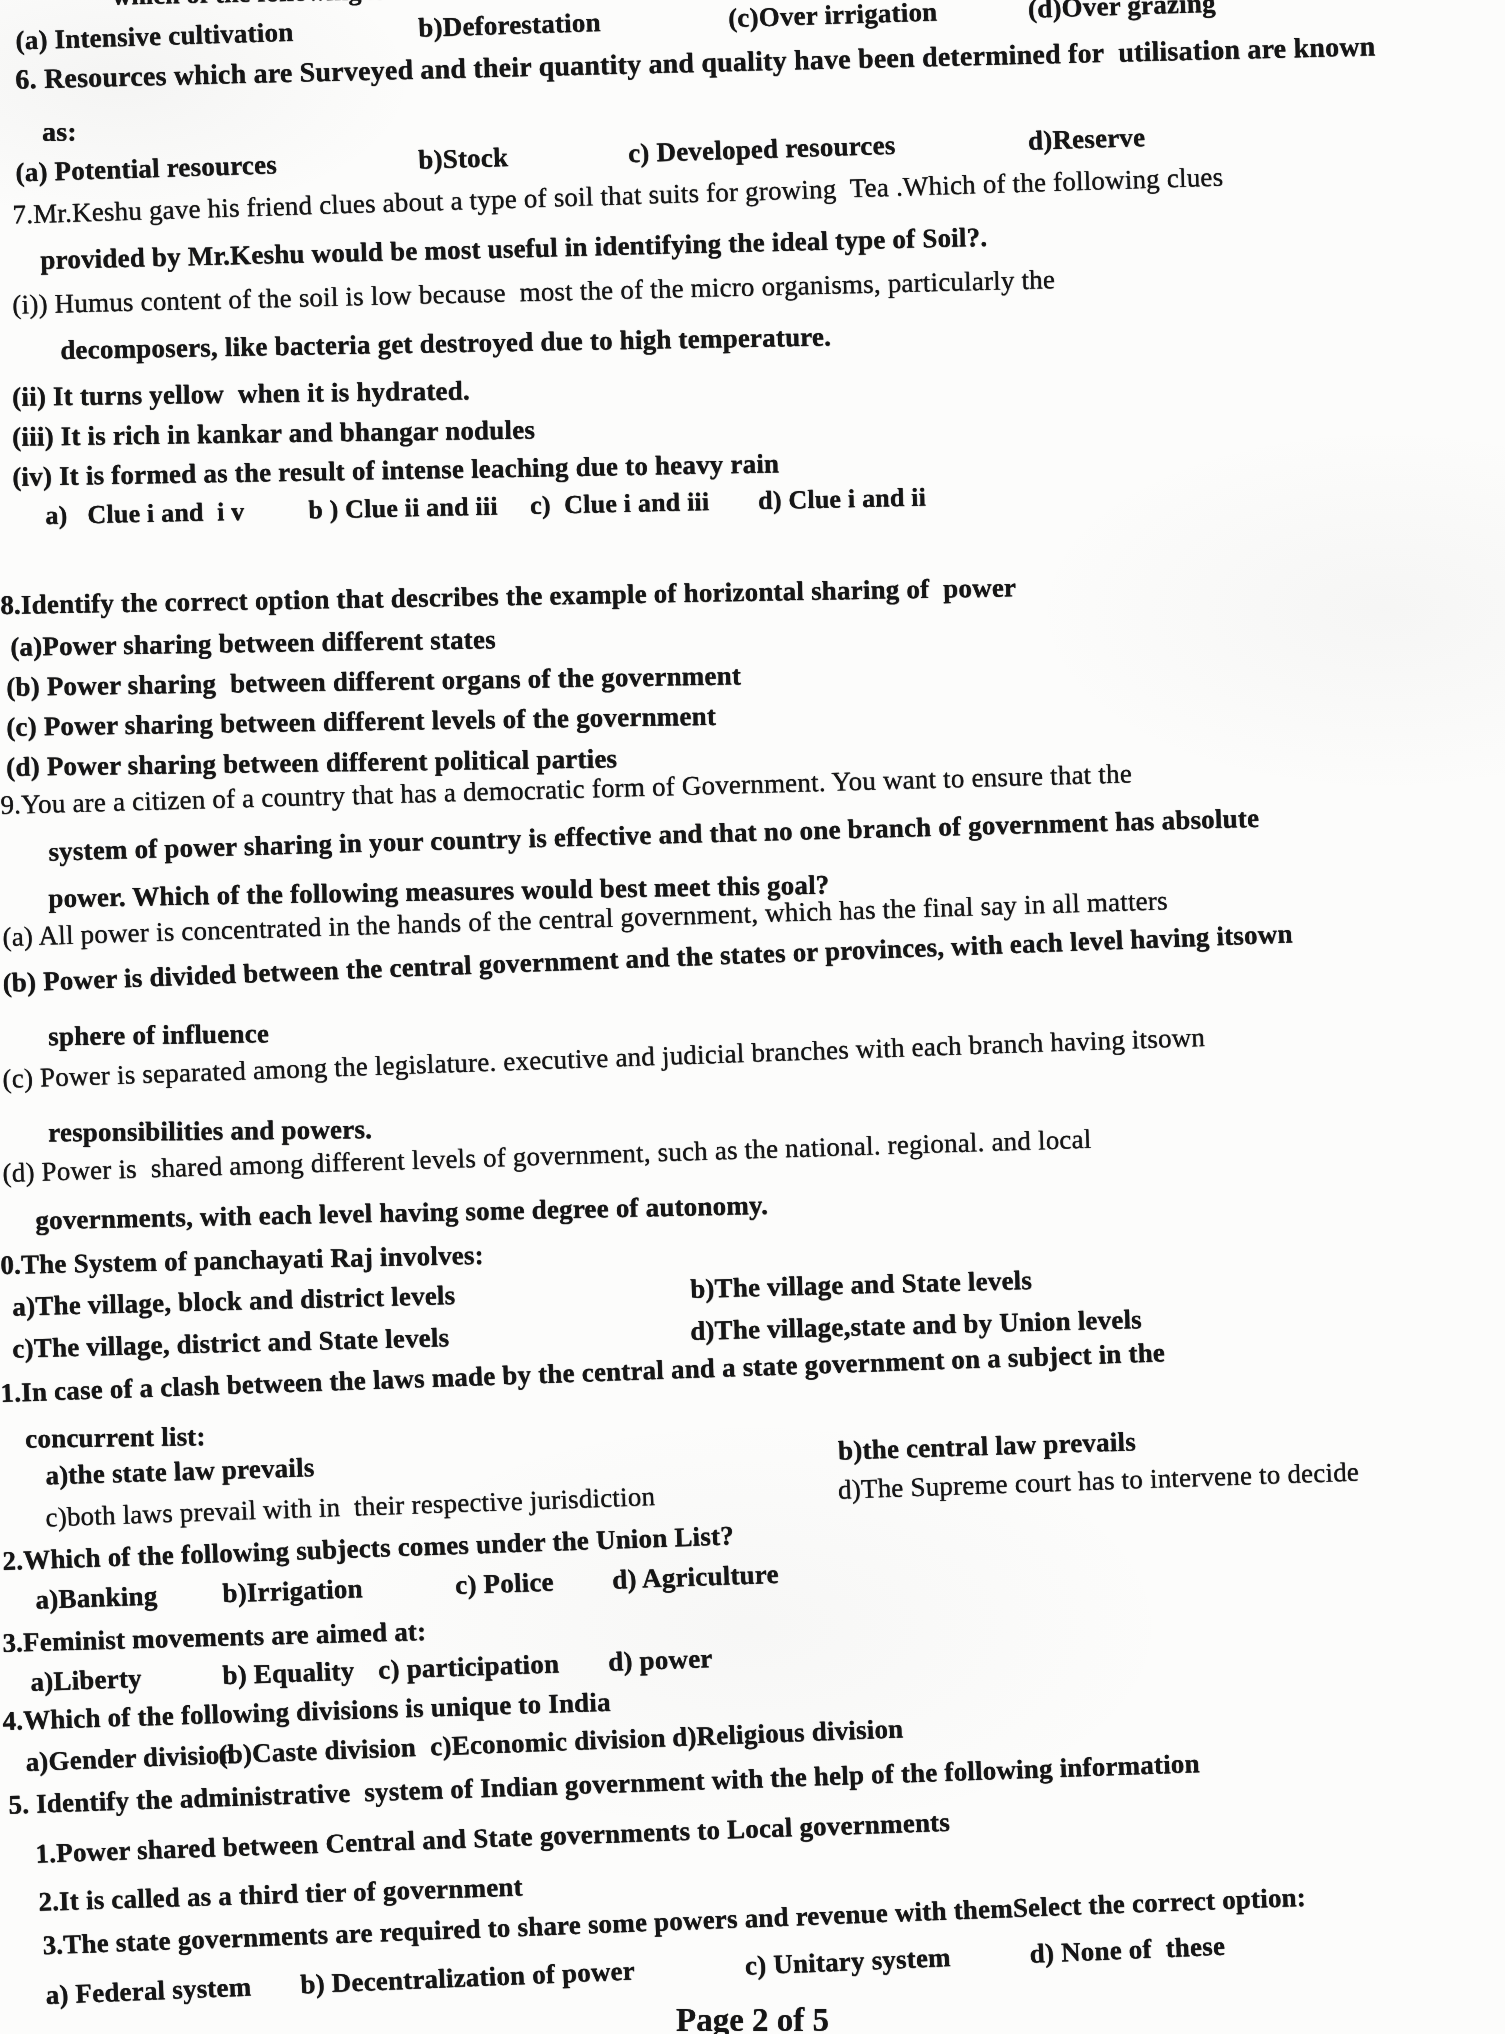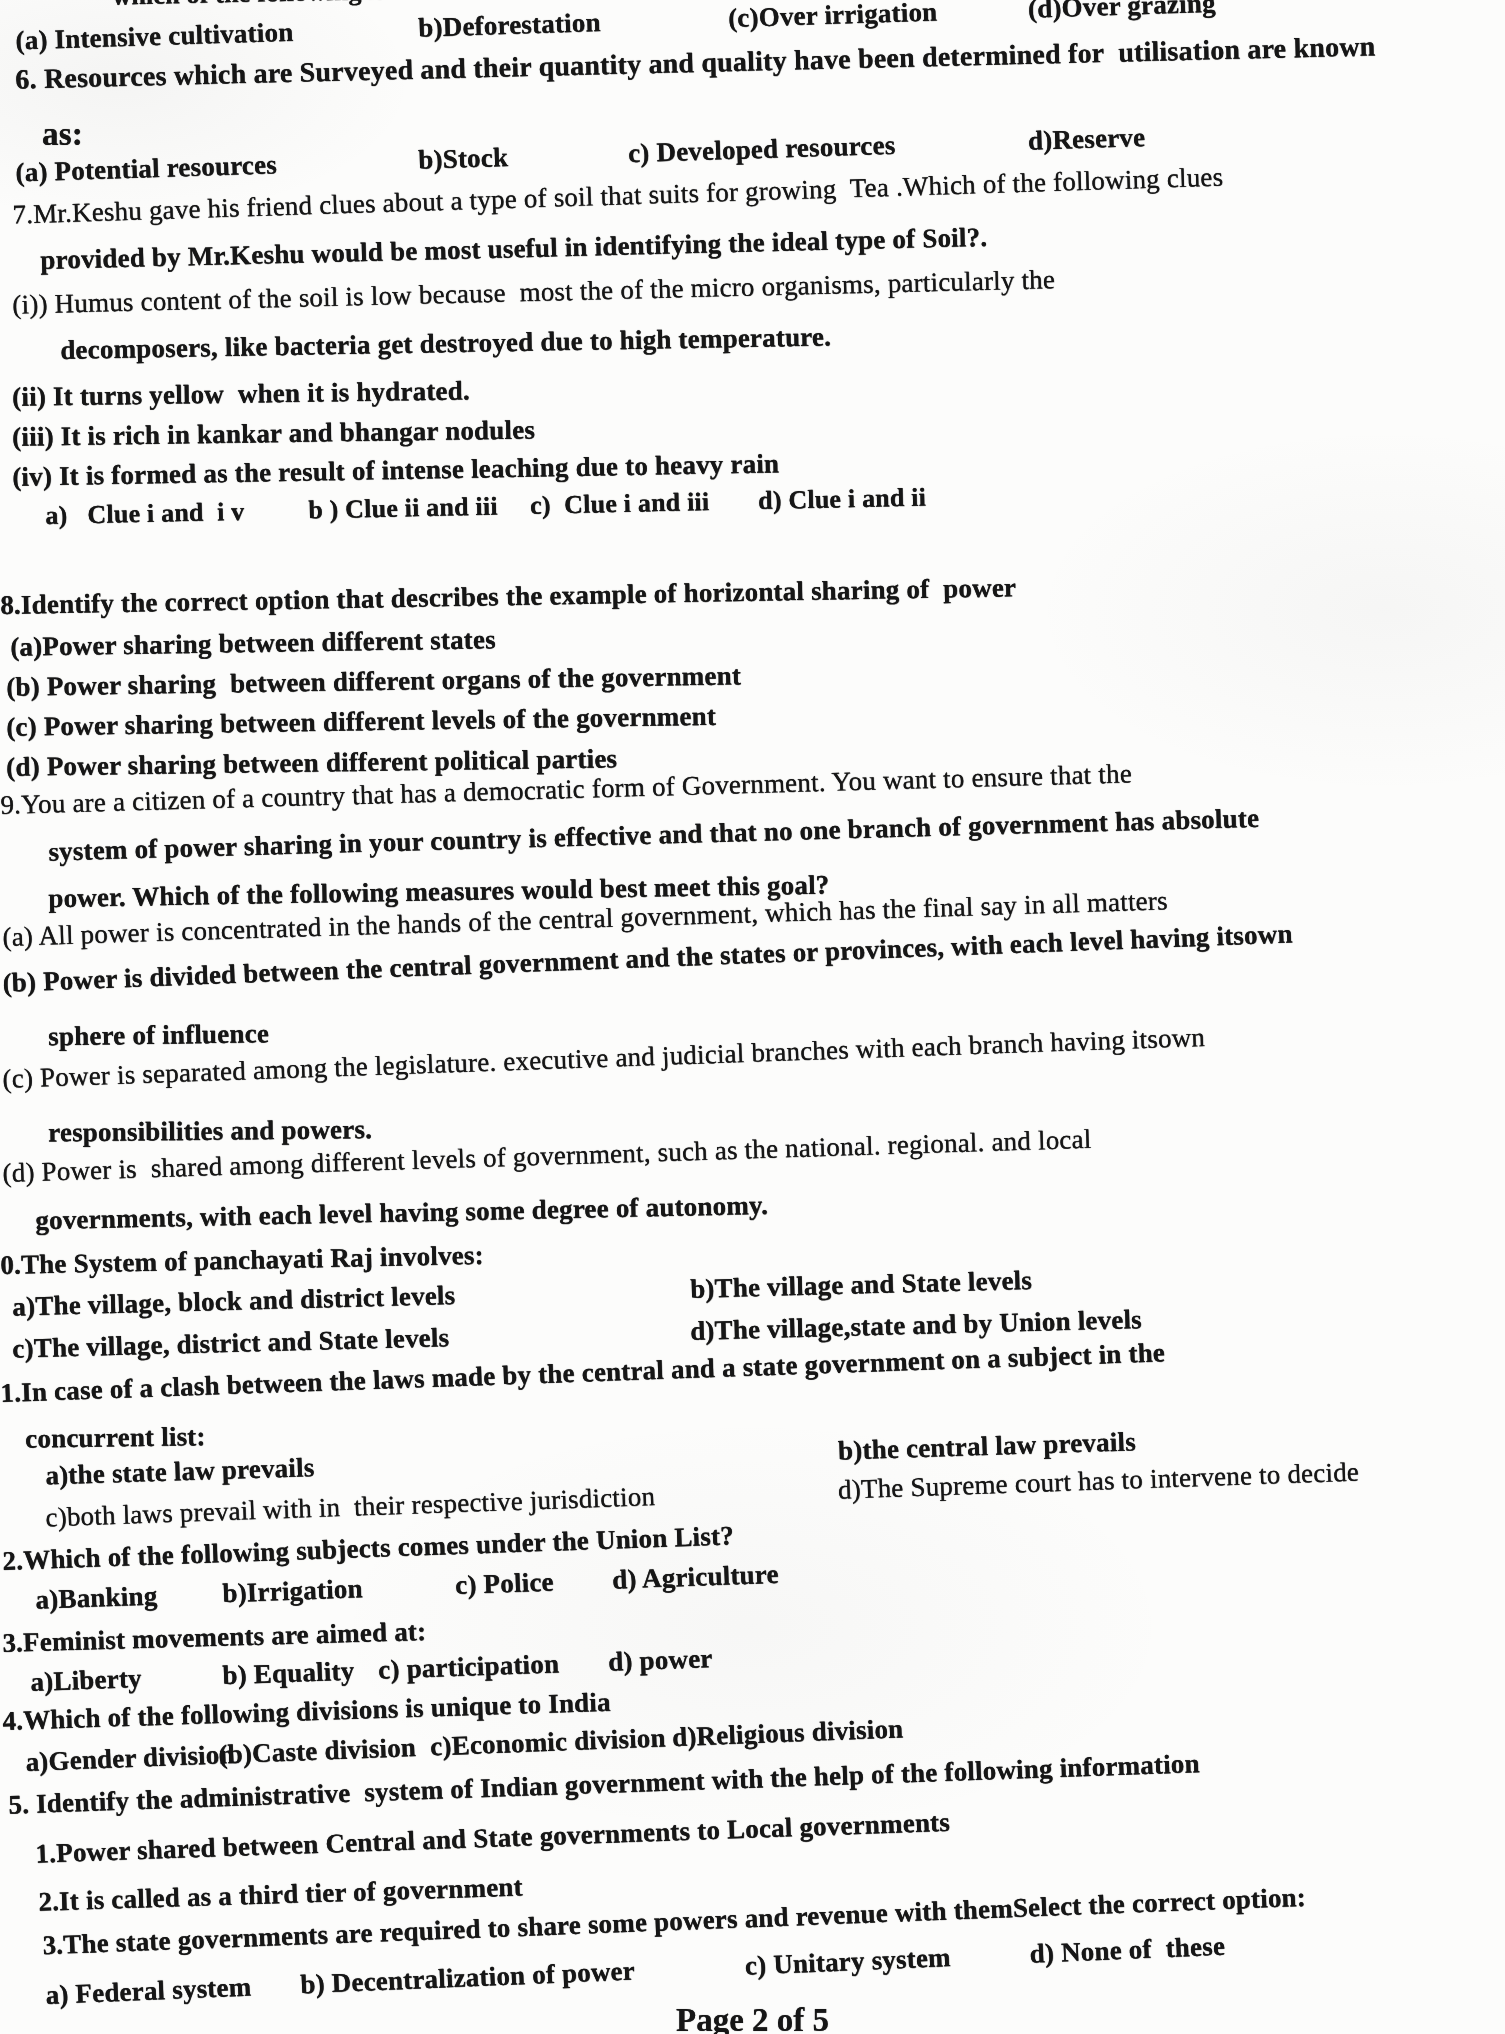--- a/index.html
+++ b/index.html
@@ -39,21 +39,21 @@
   }
 </style>
 </head>
 <body>
 
 <div class="page">
   <div class="footer">Page 2 of 5</div>
 <div class="line" style="top: -16px; transform: rotate(-1.2deg); font-weight: 700; font-size: 26px;"><span class="seg" style="left: 112px;">which of the following is the main cau</span></div>
     <div class="line" style="top: 26px; transform: rotate(-1.8deg); font-weight: 700; font-size: 27px;"><span class="seg" style="left: 15px;">(a) Intensive cultivation</span><span class="seg" style="left: 418px;">b)Deforestation</span><span class="seg" style="left: 728px;">(c)Over irrigation</span><span class="seg" style="left: 1028px;">(d)Over grazing</span></div>
     <div class="line" style="top: 64px; transform: rotate(-1.4deg); font-weight: 700; font-size: 28px;"><span class="seg" style="left: 15px;">6. Resources which are Surveyed and their quantity and quality have been determined for  utilisation are known</span></div>
-    <div class="line" style="top: 116px; transform: rotate(0deg); font-weight: 700; font-size: 33px;"><span class="seg" style="left: 42px;">as:</span></div>
+    <div class="line" style="top: 116px; transform: rotate(0deg); font-weight: 700; font-size: 28px;"><span class="seg" style="left: 42px;">as:</span></div>
     <div class="line" style="top: 158px; transform: rotate(-1.8deg); font-weight: 600; font-size: 27px;"><span class="seg" style="left: 15px;">(a) Potential resources</span><span class="seg" style="left: 418px;">b)Stock</span><span class="seg" style="left: 628px;">c) Developed resources</span><span class="seg" style="left: 1028px;">d)Reserve</span></div>
     <div class="line" style="top: 200px; transform: rotate(-1.8deg); font-weight: 400; font-size: 27px;"><span class="seg" style="left: 12px;">7.Mr.Keshu gave his friend clues about a type of soil that suits for growing  Tea .Which of the following clues</span></div>
     <div class="line" style="top: 246px; transform: rotate(-1.4deg); font-weight: 700; font-size: 27px;"><span class="seg" style="left: 40px;">provided by Mr.Keshu would be most useful in identifying the ideal type of Soil?.</span></div>
     <div class="line" style="top: 290px; transform: rotate(-1.4deg); font-weight: 400; font-size: 27px;"><span class="seg" style="left: 12px;">(i)) Humus content of the soil is low because  most the of the micro organisms, particularly the</span></div>
     <div class="line" style="top: 336px; transform: rotate(-1deg); font-weight: 700; font-size: 27px;"><span class="seg" style="left: 60px;">decomposers, like bacteria get destroyed due to high temperature.</span></div>
     <div class="line" style="top: 382px; transform: rotate(-0.8deg); font-weight: 700; font-size: 27px;"><span class="seg" style="left: 12px;">(ii) It turns yellow  when it is hydrated.</span></div>
     <div class="line" style="top: 422px; transform: rotate(-0.8deg); font-weight: 700; font-size: 27px;"><span class="seg" style="left: 12px;">(iii) It is rich in kankar and bhangar nodules</span></div>
     <div class="line" style="top: 462px; transform: rotate(-1deg); font-weight: 600; font-size: 27px;"><span class="seg" style="left: 12px;">(iv) It is formed as the result of intense leaching due to heavy rain</span></div>
     <div class="line" style="top: 502px; transform: rotate(-1.2deg); font-weight: 700; font-size: 26px;"><span class="seg" style="left: 45px;">a)   Clue i and  i v</span><span class="seg" style="left: 308px;">b ) Clue ii and iii</span><span class="seg" style="left: 530px;">c)  Clue i and iii</span><span class="seg" style="left: 758px;">d) Clue i and ii</span></div>
     <div class="line" style="top: 590px; transform: rotate(-1deg); font-weight: 600; font-size: 27px;"><span class="seg" style="left: 0px;">8.Identify the correct option that describes the example of horizontal sharing of  power</span></div>

